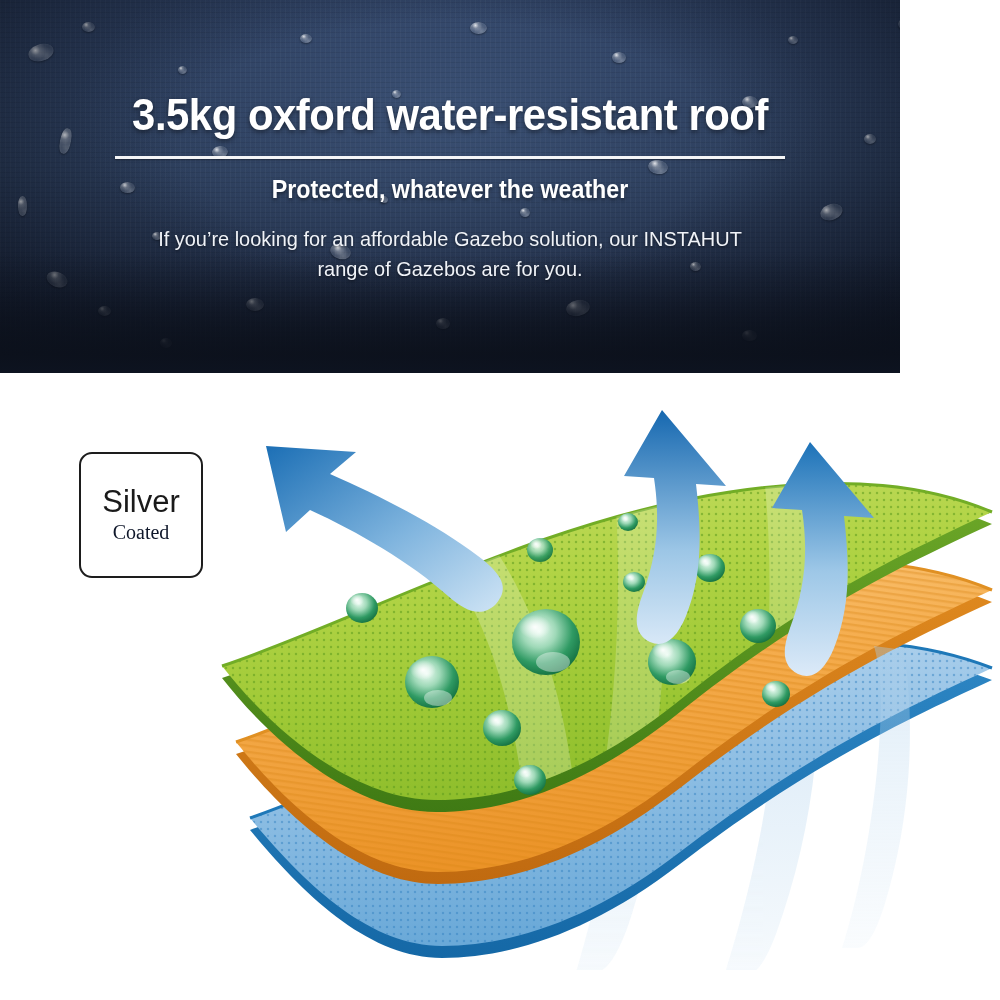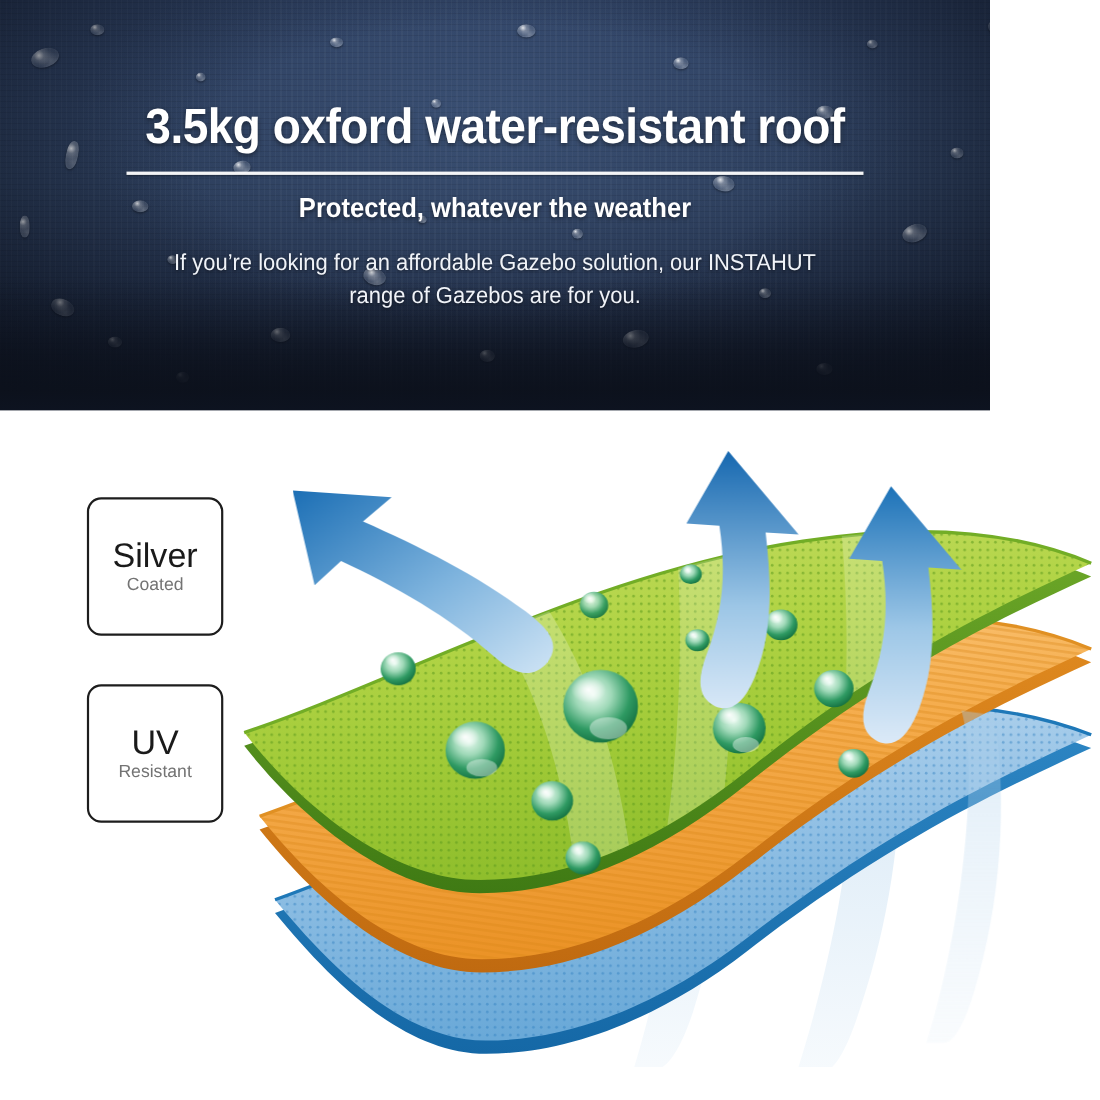--- a/index.html
+++ b/index.html
@@ -80,22 +80,23 @@
     background:#fff;
     display:flex;flex-direction:column;align-items:center;justify-content:center;
     box-sizing:border-box;
   }
   .badge-main{
     color:#1a1a1a;font-size:31px;line-height:1.02;font-weight:normal;
     white-space:nowrap;
   }
   .badge-main .unit{font-size:17px;letter-spacing:.3px;}
   .badge-sub{
-    color:#737373;font-size:16px;line-height:1.15;font-weight:normal;margin-top:3px;
+    color:#0f172a;font-size:20px;line-height:1.15;font-weight:normal;margin-top:3px;
     white-space:nowrap;
+    font-family:Liberation Serif, serif;
   }
 
   
   .illus{position:absolute;left:210px;top:400px;width:790px;height:570px;}
   .illus svg{display:block;width:790px;height:570px;}
 </style>
 </head>
 <body>
 
 <div class="page">
@@ -149,24 +150,20 @@
     </div>
   </section>
 
   <div class="badges">
 
     <div class="badge">
       <div class="badge-main">Silver</div>
       <div class="badge-sub">Coated</div>
     </div>
 
-    <div class="badge">
-      <div class="badge-main">UV</div>
-      <div class="badge-sub">Resistant</div>
-    </div>
 
 
   </div>
 
   <div class="illus">
     <svg viewBox="0 0 790 570" xmlns="http://www.w3.org/2000/svg">
       <defs>
 
         <linearGradient id="agL" x1="1" y1="1" x2="0" y2="0">
           <stop offset="0%" stop-color="#cfe4f5"></stop>

